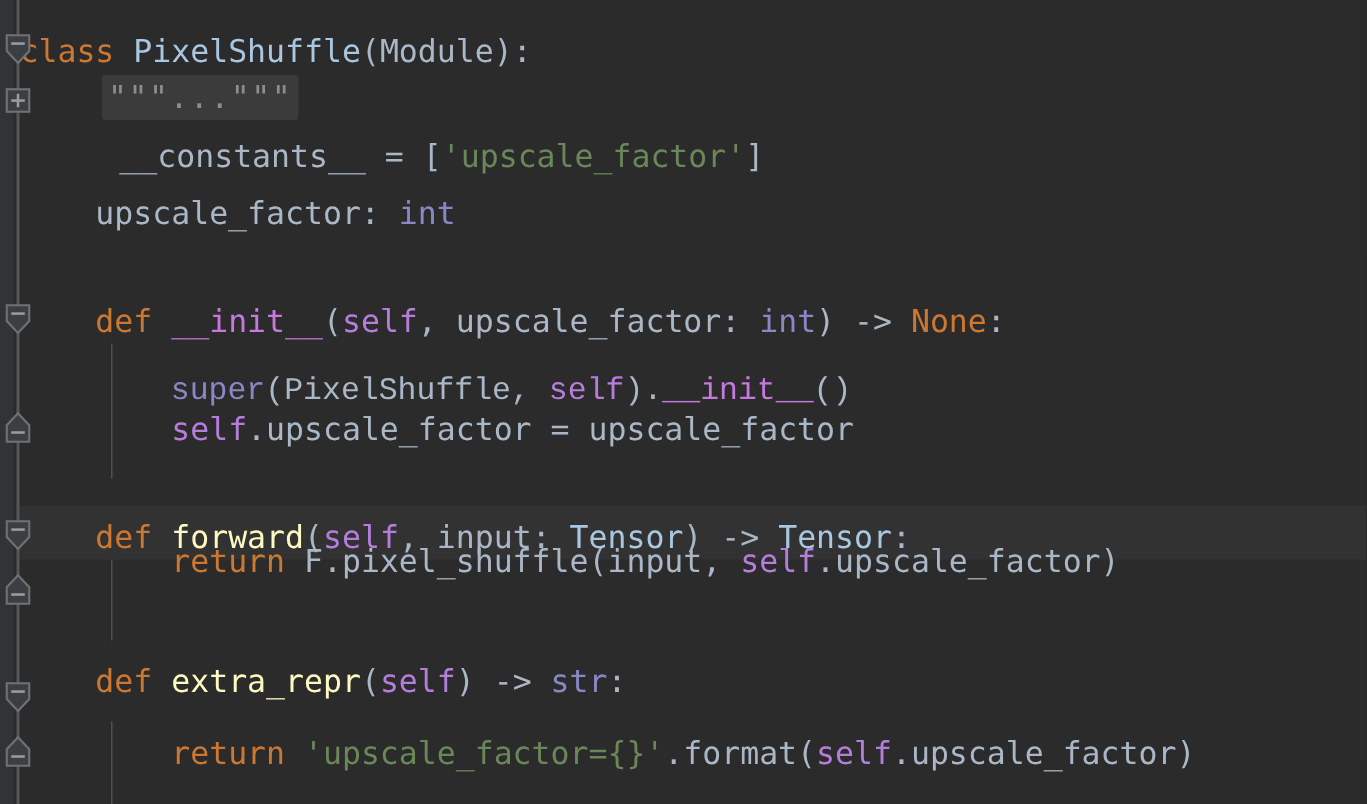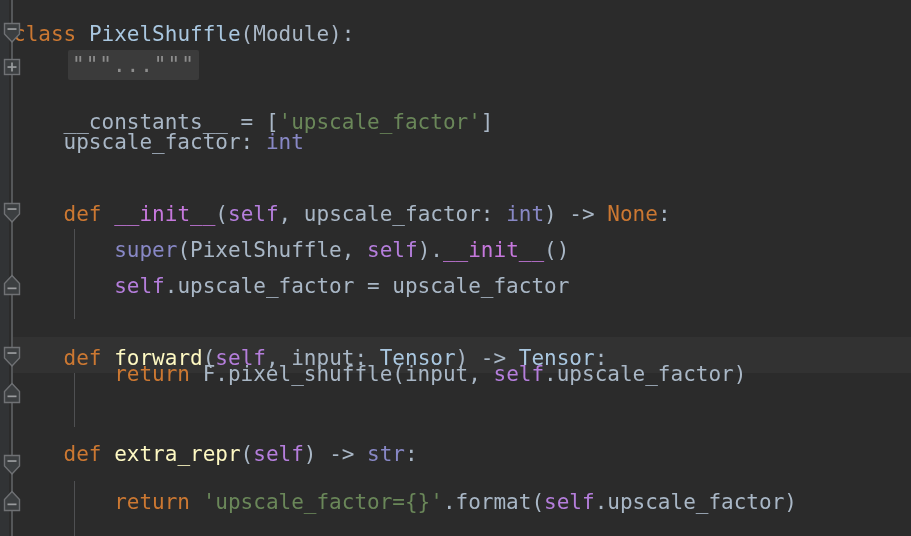--- a/index.html
+++ b/index.html
@@ -167,25 +167,25 @@
         <svg width="18" height="22" viewBox="0 0 18 22">
           <path d="M9 1.5 L16.5 9.5 V20.5 H1.5 V9.5 Z" fill="#3c3f41" stroke="#6f7174" stroke-width="1.4"></path>
           <rect x="4.5" y="13.5" width="9" height="1.7" fill="#9a9c9e"></rect>
         </svg>
       </div>
     </div>
 
   <div class="code-layer" id="code-layer">
       <div class="line" style="top: 16px;"><span class="tok-keyword">class</span><span class="tok-default"> </span><span class="tok-classname">PixelShuffle</span><span class="tok-punct">(</span><span class="tok-base">Module</span><span class="tok-punct">):</span></div>
       <div class="fold-box" style="top: 50px; left: 68px;">"""..."""</div>
-      <div class="line" style="top: 104px;"><span class="tok-default">    __constants__ </span><span class="tok-punct">= </span><span class="tok-punct">[</span><span class="tok-string">'upscale_factor'</span><span class="tok-punct">]</span></div>
+      <div class="line" style="top: 86px; margin-left: 16px;"><span class="tok-default">    __constants__ </span><span class="tok-punct">= </span><span class="tok-punct">[</span><span class="tok-string">'upscale_factor'</span><span class="tok-punct">]</span></div>
       <div class="line" style="top: 124px;"><span class="tok-default">    upscale_factor: </span><span class="tok-builtin">int</span></div>
       <div class="line" style="top: 160px;"></div>
       <div class="line" style="top: 196px;"><span class="tok-default">    </span><span class="tok-keyword">def</span><span class="tok-default"> </span><span class="tok-dunder">__init__</span><span class="tok-punct">(</span><span class="tok-self">self</span><span class="tok-default">, upscale_factor: </span><span class="tok-builtin">int</span><span class="tok-punct">) -&gt; </span><span class="tok-keyword">None</span><span class="tok-punct">:</span></div>
-      <div class="line" style="top: 232px;"><span class="tok-default">        </span><span class="tok-builtin">super</span><span class="tok-punct">(</span><span class="tok-default">PixelShuffle</span><span class="tok-punct">, </span><span class="tok-self">self</span><span class="tok-punct">).</span><span class="tok-dunder">__init__</span><span class="tok-punct">()</span></div>
+      <div class="line" style="top: 244px; font-family: Liberation Mono, monospace;"><span class="tok-default">        </span><span class="tok-builtin">super</span><span class="tok-punct">(</span><span class="tok-default">PixelShuffle</span><span class="tok-punct">, </span><span class="tok-self">self</span><span class="tok-punct">).</span><span class="tok-dunder">__init__</span><span class="tok-punct">()</span></div>
       <div class="line" style="top: 268px;"><span class="tok-default">        </span><span class="tok-self">self</span><span class="tok-default">.upscale_factor </span><span class="tok-punct">= </span><span class="tok-default">upscale_factor</span></div>
       <div class="line" style="top: 304px;"></div>
       <div class="line" style="top: 340px;"><span class="tok-default">    </span><span class="tok-keyword">def</span><span class="tok-default"> </span><span class="tok-funcdef">forward</span><span class="tok-punct">(</span><span class="tok-self">self</span><span class="tok-default">, input: </span><span class="tok-classname">Tensor</span><span class="tok-punct">) -&gt; </span><span class="tok-classname">Tensor</span><span class="tok-punct">:</span></div>
       <div class="line" style="top: 356px;"><span class="tok-default">        </span><span class="tok-keyword">return</span><span class="tok-default"> F.pixel_shuffle</span><span class="tok-punct">(</span><span class="tok-default">input</span><span class="tok-punct">, </span><span class="tok-self">self</span><span class="tok-default">.upscale_factor</span><span class="tok-punct">)</span></div>
       <div class="line" style="top: 412px;"></div>
       <div class="line" style="top: 436px;"><span class="tok-default">    </span><span class="tok-keyword">def</span><span class="tok-default"> </span><span class="tok-funcdef">extra_repr</span><span class="tok-punct">(</span><span class="tok-self">self</span><span class="tok-punct">) -&gt; </span><span class="tok-builtin">str</span><span class="tok-punct">:</span></div>
       <div class="line" style="top: 484px;"><span class="tok-default">        </span><span class="tok-keyword">return</span><span class="tok-default"> </span><span class="tok-string">'upscale_factor={}'</span><span class="tok-default">.format</span><span class="tok-punct">(</span><span class="tok-self">self</span><span class="tok-default">.upscale_factor</span><span class="tok-punct">)</span></div>
     </div>
 
 </div>

